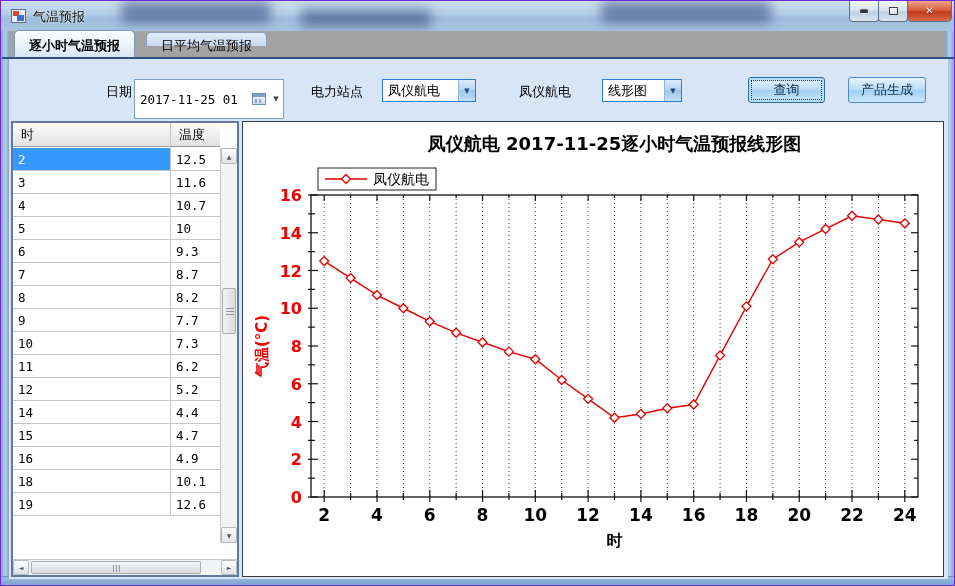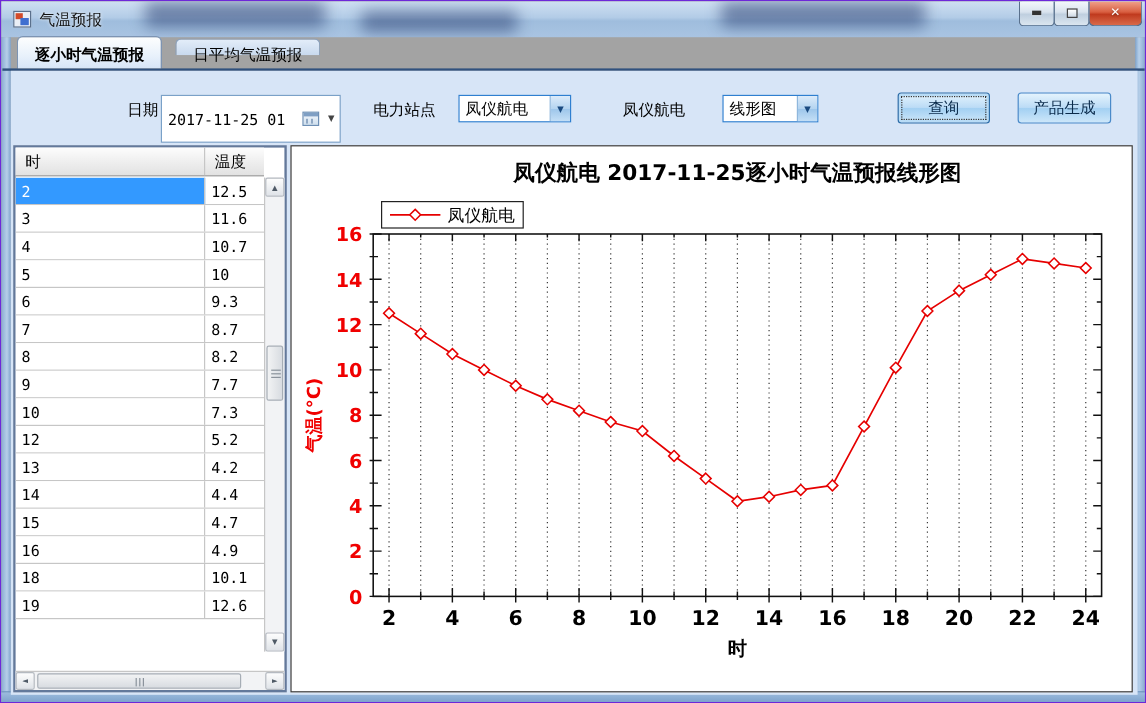--- a/index.html
+++ b/index.html
@@ -189,26 +189,26 @@
         </div>
         <div class="grow">
           <div class="gcell c0">9</div>
           <div class="gcell c1">7.7</div>
         </div>
         <div class="grow">
           <div class="gcell c0">10</div>
           <div class="gcell c1">7.3</div>
         </div>
         <div class="grow">
+          <div class="gcell c0">11</div>
+          <div class="gcell c1">6.2</div>
+        </div>
+        <div class="grow">
           <div class="gcell c0">12</div>
           <div class="gcell c1">5.2</div>
-        </div>
-        <div class="grow">
-          <div class="gcell c0">13</div>
-          <div class="gcell c1">4.2</div>
         </div>
         <div class="grow">
           <div class="gcell c0">14</div>
           <div class="gcell c1">4.4</div>
         </div>
         <div class="grow">
           <div class="gcell c0">15</div>
           <div class="gcell c1">4.7</div>
         </div>
         <div class="grow">

